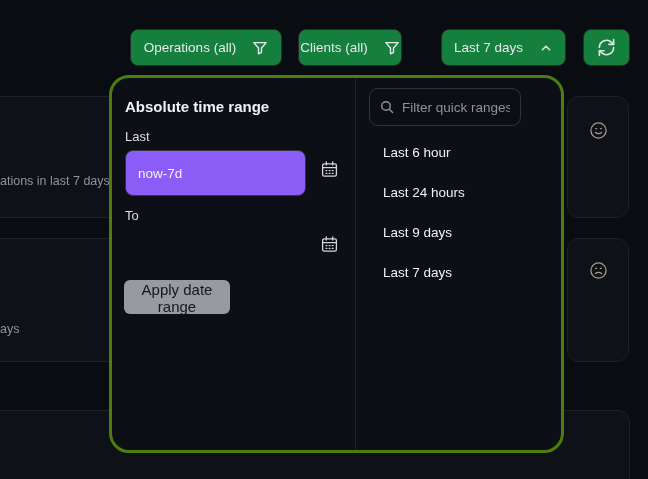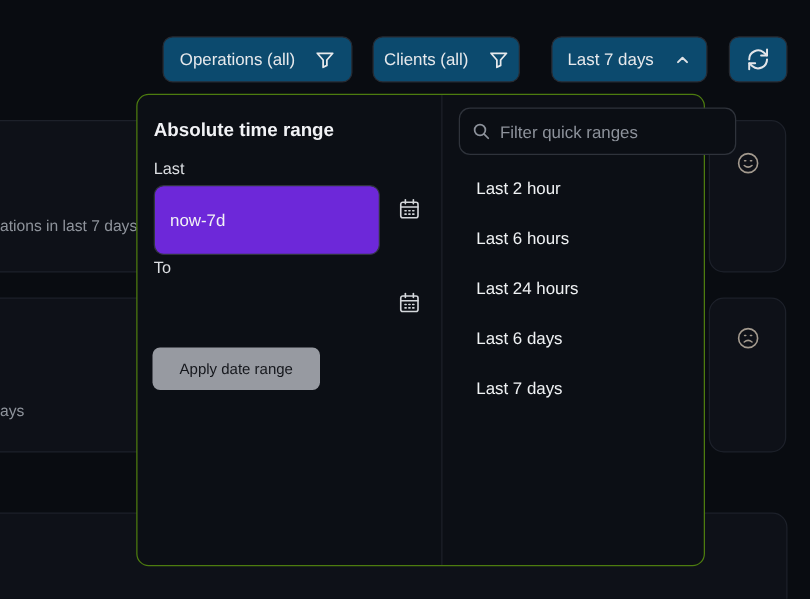--- a/index.html
+++ b/index.html
@@ -19,58 +19,58 @@
   .bg-frag{position:absolute;color:#8e939b;font-size:12.5px;z-index:2;white-space:nowrap}
   #frag1{left:0;top:174px}
   #frag2{left:0;top:322px}
   .face{position:absolute;z-index:2}
   #face-smile{left:587px;top:119px}
   #face-frown{left:587px;top:259px}
 
   
   .tbtn{
     position:absolute;top:29px;height:37px;box-sizing:border-box;
-    background:#0c4a6e;border:1px solid #272b33;border-radius:8px;
+    background:#15803d;border:1px solid #272b33;border-radius:8px;
     display:flex;align-items:center;justify-content:center;gap:16px;
     color:#e7e9ec;font-size:13.5px;cursor:pointer;z-index:3;
   }
   #btn-operations{left:130px;width:152px}
-  #btn-clients{left:298px;width:118px}
+  #btn-clients{left:298px;width:104px}
   #btn-range{left:441px;width:125px}
   #btn-refresh{left:583px;width:47px}
   .tbtn svg{display:block}
 
   
   #panel{
     position:absolute;left:109px;top:75px;width:455px;height:378px;box-sizing:border-box;
-    background:#0c0f15;border:1px solid #4d7c0f;border-radius:10px;z-index:10;
+    background:#0c0f15;border:3px solid #4d7c0f;border-radius:20px;z-index:10;
   }
   #panel-divider{position:absolute;left:243px;top:0;width:1px;height:100%;background:#1d2128}
 
   #abs-title{position:absolute;left:13px;top:20px;font-size:15px;font-weight:bold;color:#f1f2f5}
   .field-label{position:absolute;left:13px;font-size:13px;color:#dcdee2}
   #from-label{top:51px}
   #to-label{top:130px}
   .time-input{
-    position:absolute;left:13px;width:181px;height:56px;box-sizing:border-box;
-    background:#6d28d9;border:1px solid #31353d;border-radius:8px;
+    position:absolute;left:13px;width:181px;height:46px;box-sizing:border-box;
+    background:#8b5cf6;border:1px solid #31353d;border-radius:8px;
     color:#f2f3f5;font-size:13.5px;padding:0 12px;font-family:inherit;outline:none;
   }
   #from-input{top:72px}
   #to-input{top:147px}
   .cal-btn{position:absolute;left:205px;width:24px;height:24px;background:none;border:none;padding:0;cursor:pointer}
   #cal-from{top:81px}
   #cal-to{top:156px}
   #apply-btn{
-    position:absolute;left:12px;top:202px;width:134px;height:34px;
+    position:absolute;left:12px;top:202px;width:106px;height:34px;
     background:#979aa1;border:none;border-radius:6px;
-    font-size:12px;color:#15171c;font-family:inherit;cursor:pointer;
-  }
-
-  #search-wrap{position:absolute;left:257px;top:10px;width:222px;height:38px}
+    font-size:15px;color:#15171c;font-family:inherit;cursor:pointer;
+  }
+
+  #search-wrap{position:absolute;left:257px;top:10px;width:152px;height:38px}
   #search-input{
     width:100%;height:100%;box-sizing:border-box;
     background:#0b0e14;border:1px solid #2f333b;border-radius:9px;
     padding:0 10px 0 32px;color:#e8eaed;font-size:13.5px;font-family:inherit;outline:none;
   }
   #search-input::placeholder{color:#8d929b}
   #search-icon{position:absolute;left:11px;top:12px;pointer-events:none}
 
   #quick-list{position:absolute;left:258px;top:55px;width:192px}
   .quick-item{
@@ -189,19 +189,18 @@
     <input id="search-input" type="text" placeholder="Filter quick ranges" style="">
     <span id="search-icon">
       <svg width="14" height="14" viewBox="0 0 14 14" fill="none" stroke="#8d929b" stroke-width="1.4" stroke-linecap="round">
         <circle cx="6" cy="6" r="4.3"></circle>
         <line x1="9.3" y1="9.3" x2="12.6" y2="12.6"></line>
       </svg>
     </span>
   </div>
 
   <div id="quick-list">
-    <div class="quick-item">Last 2 hour</div>
-    <div class="quick-item">Last 6 hours</div>
+    <div class="quick-item">Last 6 hour</div>
     <div class="quick-item">Last 24 hours</div>
-    <div class="quick-item">Last 6 days</div>
+    <div class="quick-item">Last 9 days</div>
     <div class="quick-item">Last 7 days</div>
   </div>
 </div>
 
 </body></html>

